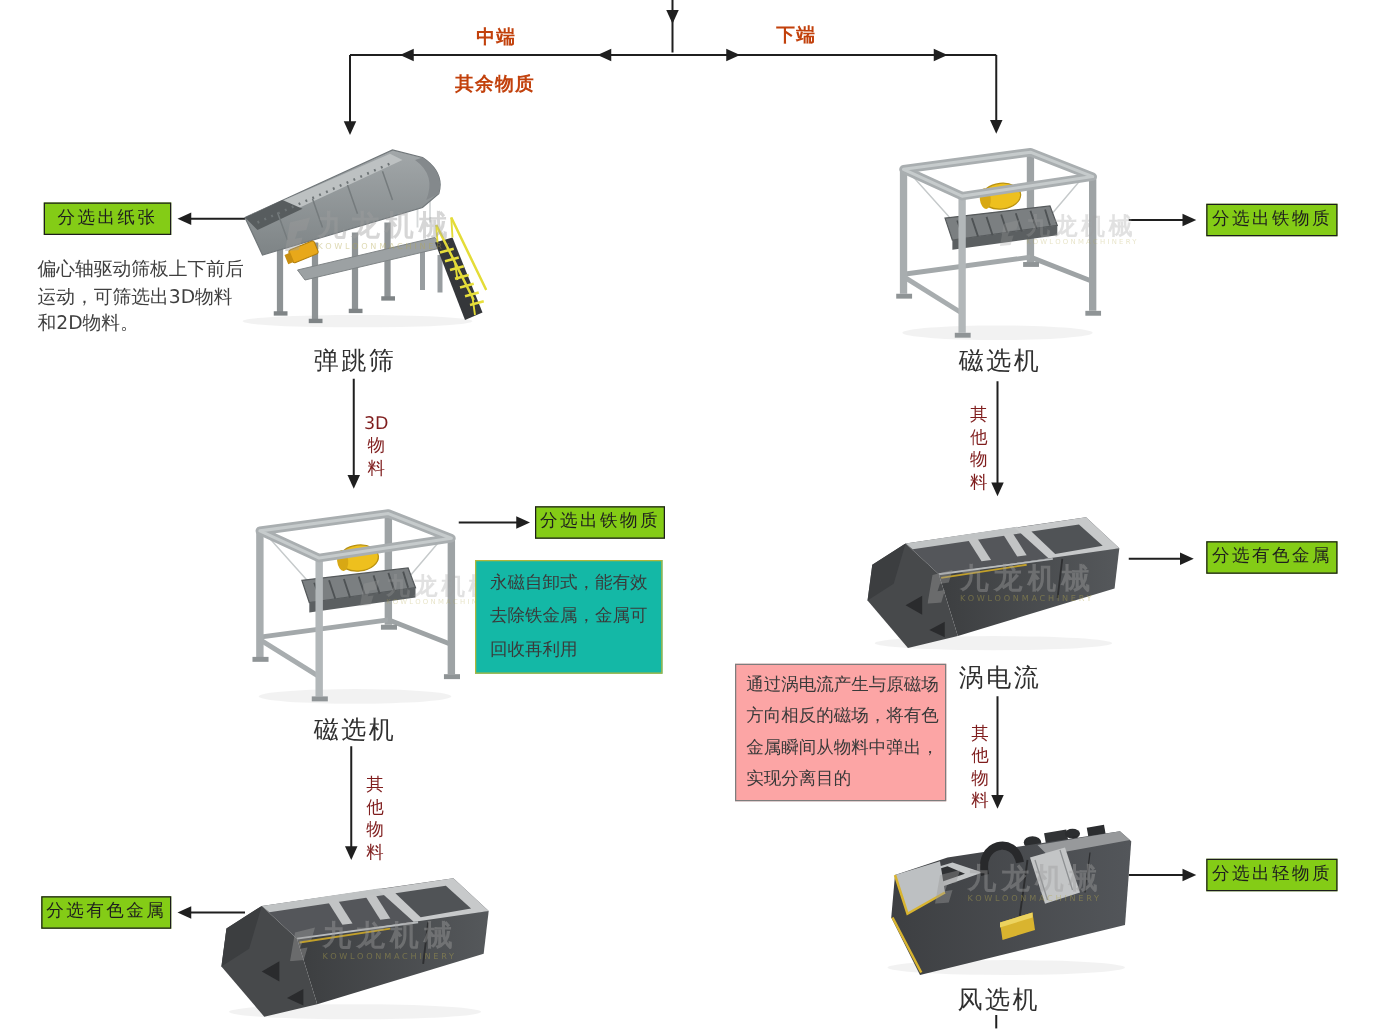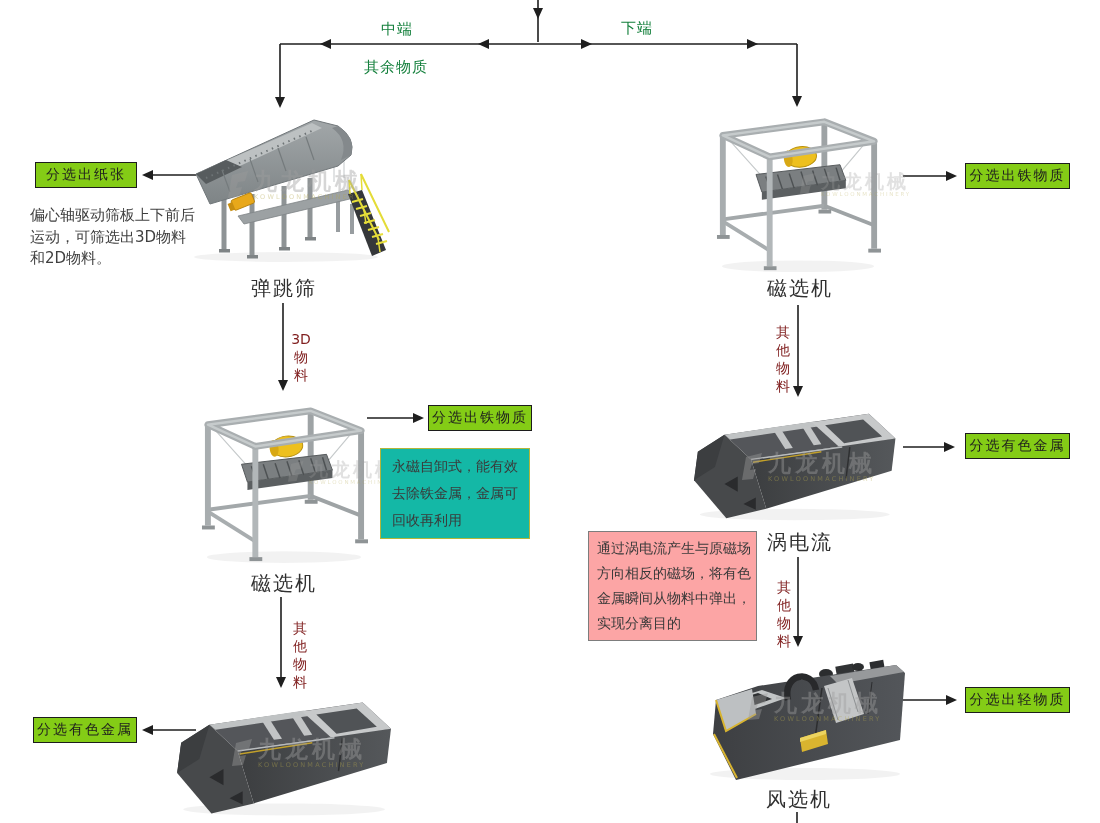--- a/index.html
+++ b/index.html
@@ -1,30 +1,30 @@
 <!DOCTYPE html>
 <html><head>
 <meta charset="utf-8">
 <style>
   html,body{margin:0;padding:0;}
   #canvas{position:relative;width:1100px;height:823px;background:#fff;overflow:hidden;
     font-family:"DejaVu Sans","Liberation Sans",sans-serif;color:#2e2e2e;}
   .abs{position:absolute;}
   .lbl{position:absolute;text-align:center;white-space:nowrap;}
-  .branch{font-size:15px;color:#15803d;letter-spacing:1px;}
+  .branch{font-size:15px;color:#c2410c;letter-spacing:1px;font-weight:bold;}
   .mname{font-size:20px;color:#303030;letter-spacing:2px;}
   .vtext{position:absolute;font-size:14px;line-height:18px;color:#7f1d1d;text-align:center;white-space:pre;margin-top:12px;}
   .outbox{position:absolute;height:26px;line-height:23px;background:#84cc16;border:1.5px solid #1c1c1c;
     font-size:14px;color:#1e1e1e;text-align:center;letter-spacing:2px;box-sizing:border-box;}
   .para{position:absolute;font-size:15px;line-height:21.5px;color:#3f3f3f;white-space:pre;}
   .note-yellow{position:absolute;background:#14b8a6;border:1px solid #b2b63a;padding:4px 11px;
     font-size:14px;line-height:27px;color:#3a3a3a;white-space:pre;box-sizing:border-box;}
   .note-white{position:absolute;background:#fca5a5;border:1px solid #7d7d7d;padding:4px 8px;
     font-size:14px;line-height:25px;color:#3a3a3a;white-space:pre;box-sizing:border-box;}
-  .wm{position:absolute;display:flex;align-items:flex-start;gap:4px;opacity:.42;}
+  .wm{position:absolute;display:flex;align-items:flex-end;gap:4px;opacity:.42;}
   .wm-text{font-size:23px;letter-spacing:4px;color:#9f9f9f;font-weight:bold;line-height:1;}
   .wm-sub{font-size:6.5px;letter-spacing:2.2px;color:#b3a74e;margin-top:0;}
   .wm.small{opacity:.3;}
   .wm.small .wm-text{font-size:19px;letter-spacing:3px;}
   .wm.small .wm-sub{font-size:5.5px;letter-spacing:1.8px;}
   svg{display:block;}
 </style>
 </head>
 <body>
 

